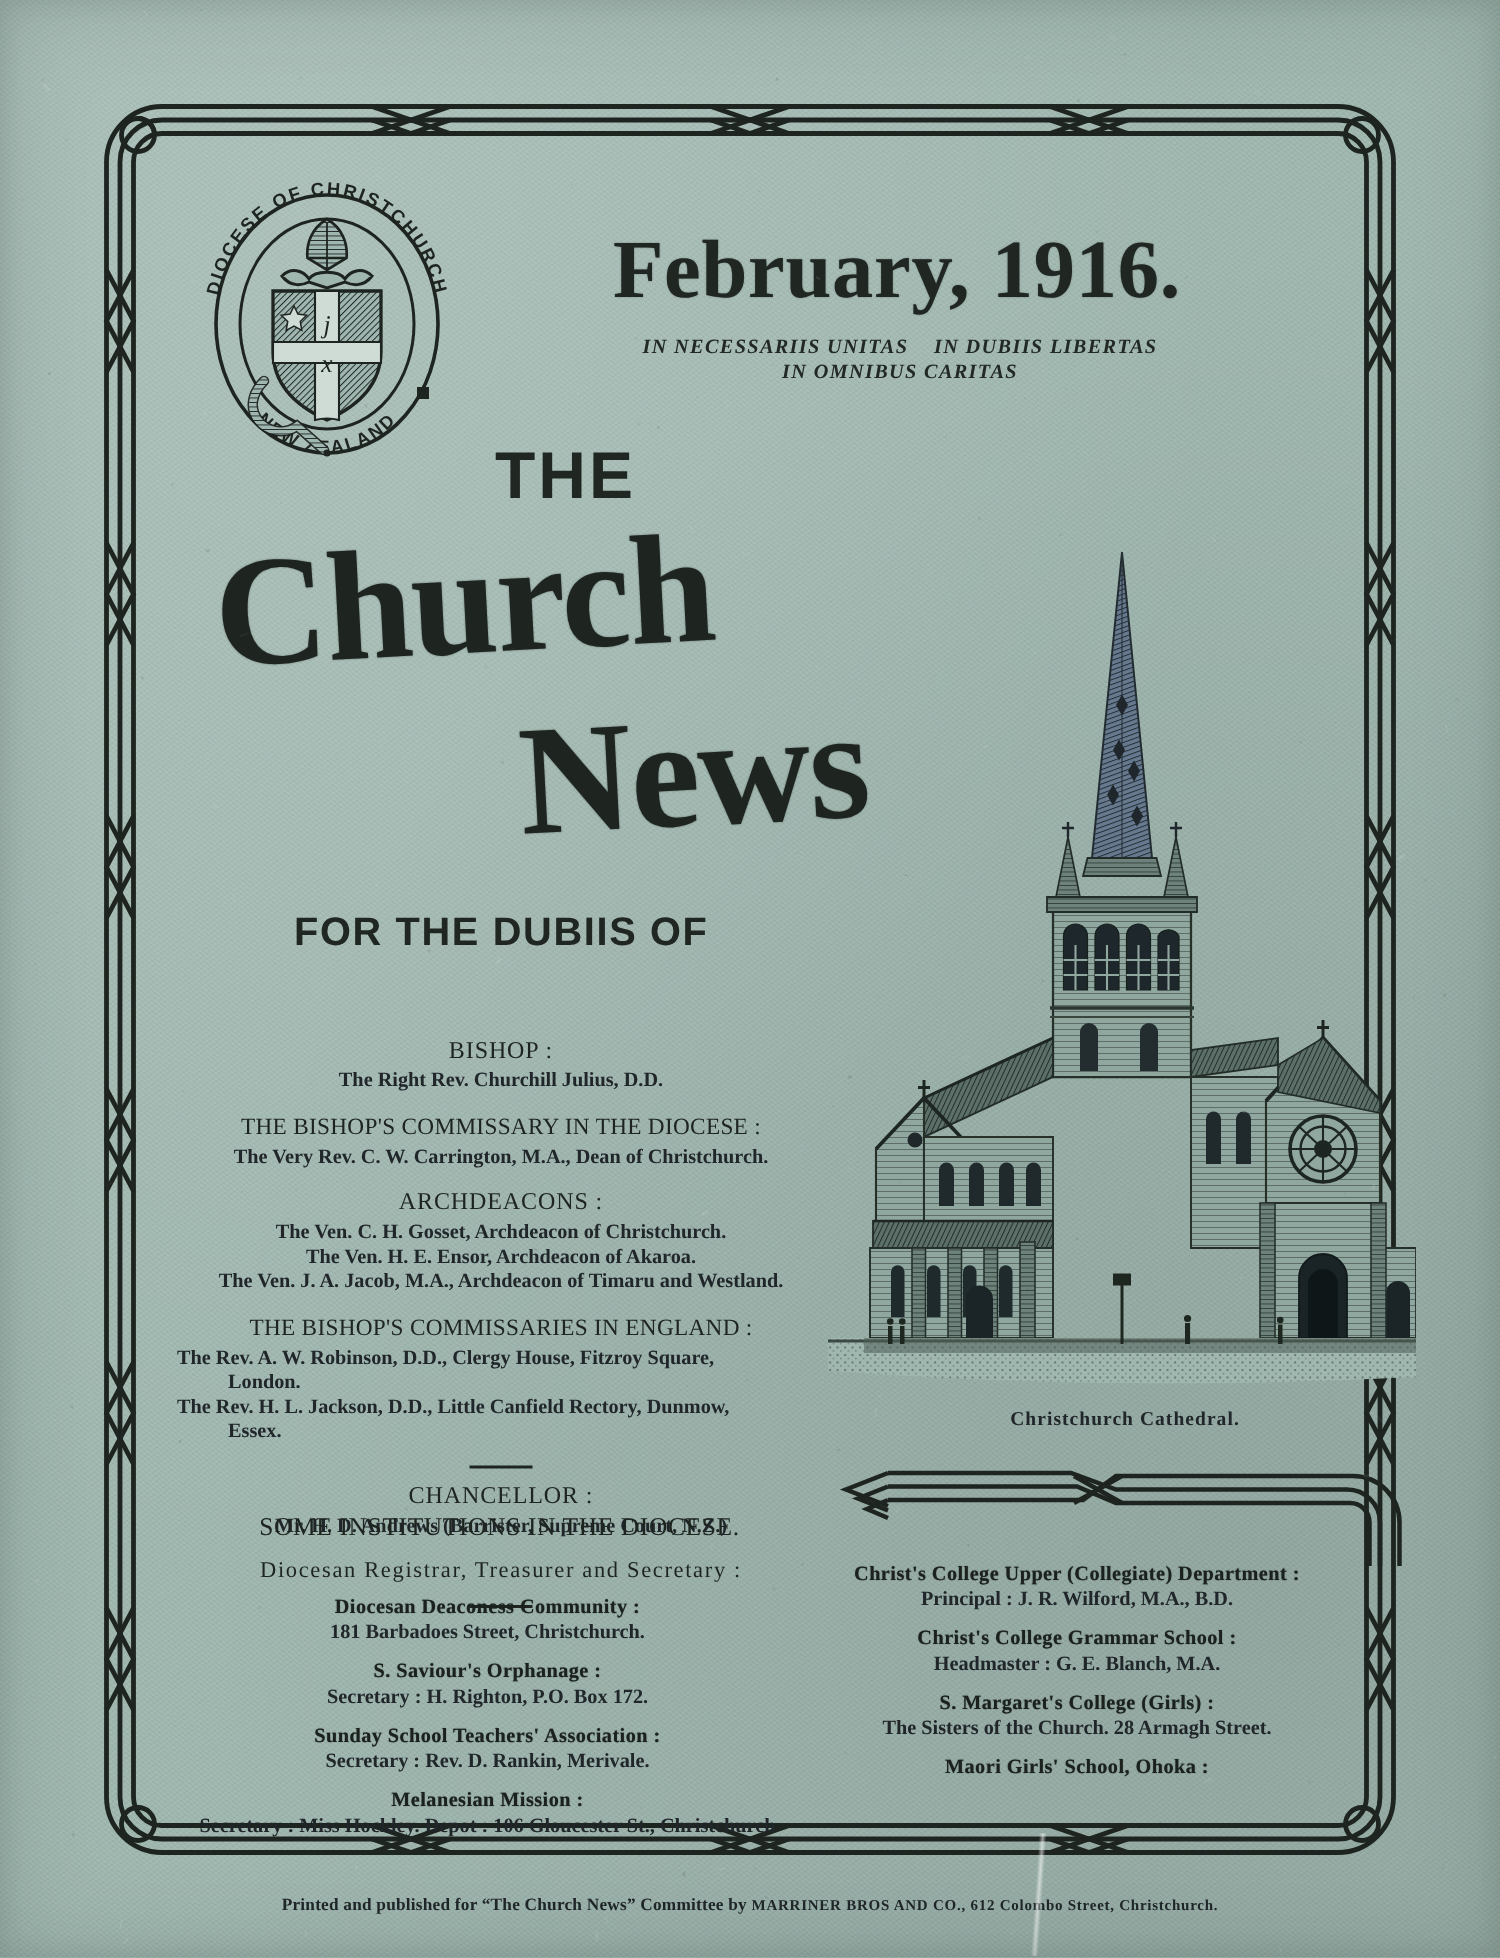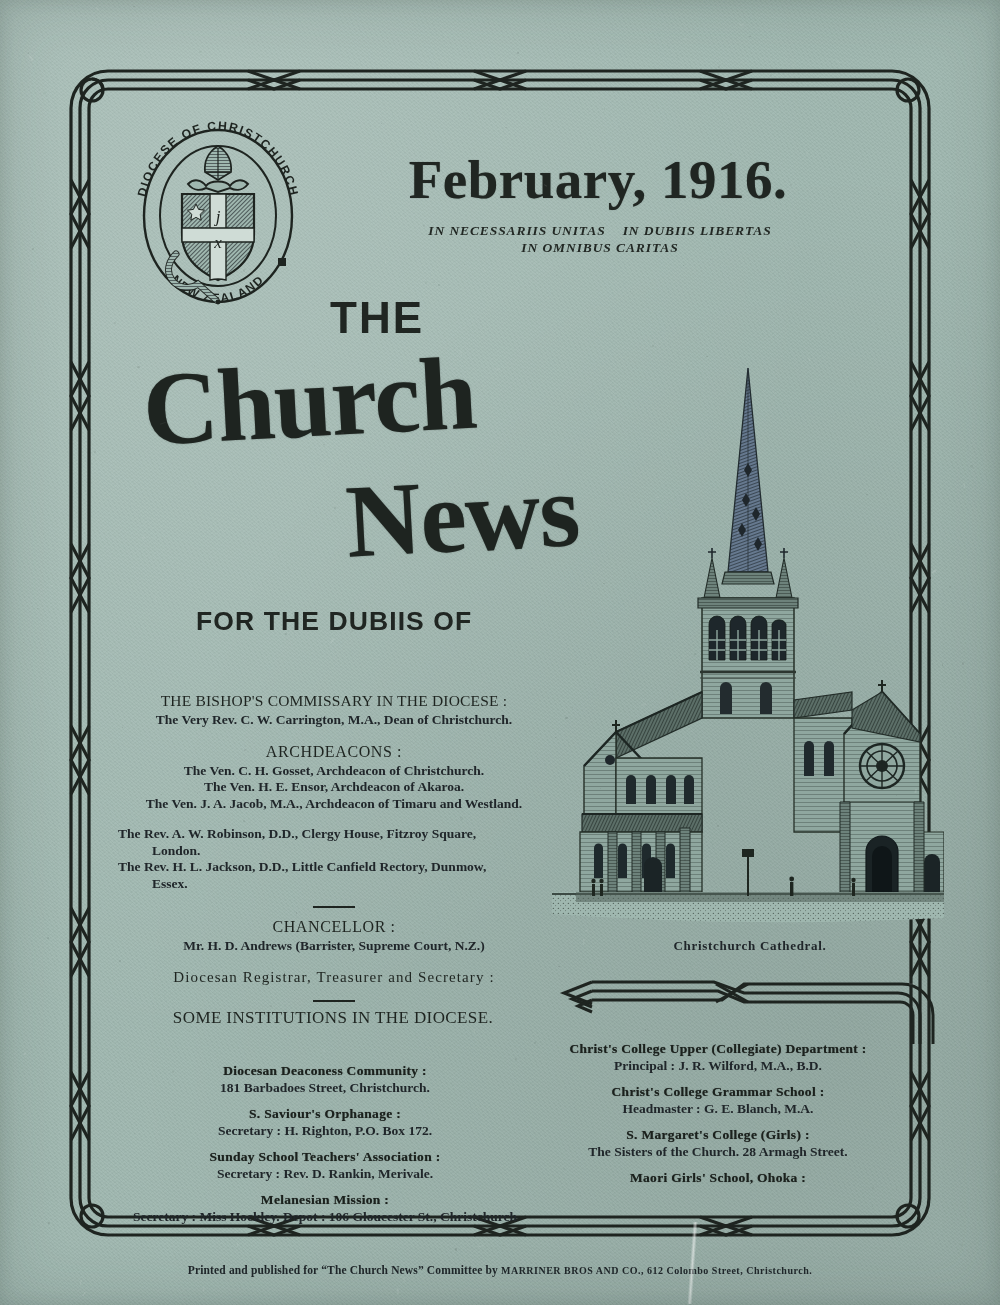--- a/index.html
+++ b/index.html
@@ -298,34 +298,39 @@
   <div class="the-word">THE</div>
   <div class="title-line title-church">Church</div>
   <div class="title-line title-news">News</div>
 
   <div class="for-diocese">
     <div>FOR THE DUBIIS OF</div>
   </div>
 
   <div class="officials">
 
+    <div class="off-group">
+      <p class="off-head">BISHOP :</p>
+      <p class="off-line">The Right Rev. Churchill Julius, D.D.</p>
+    </div>
 
     <div class="off-group">
       <p class="off-head wide">THE BISHOP'S COMMISSARY IN THE DIOCESE :</p>
       <p class="off-line">The Very Rev. C. W. Carrington, M.A., Dean of Christchurch.</p>
     </div>
 
     <div class="off-group">
       <p class="off-head">ARCHDEACONS :</p>
       <p class="off-line">The Ven. C. H. Gosset, Archdeacon of Christchurch.</p>
       <p class="off-line">The Ven. H. E. Ensor, Archdeacon of Akaroa.</p>
       <p class="off-line">The Ven. J. A. Jacob, M.A., Archdeacon of Timaru and Westland.</p>
     </div>
 
     <div class="off-group">
+      <p class="off-head wide">THE BISHOP'S COMMISSARIES IN ENGLAND :</p>
       <p class="off-line l">The Rev. A. W. Robinson, D.D., Clergy House, Fitzroy Square,</p>
       <p class="off-line l">
           <span class="ind">London.</span>
         </p>
       <p class="off-line l">The Rev. H. L. Jackson, D.D., Little Canfield Rectory, Dunmow,</p>
       <p class="off-line l">
           <span class="ind">Essex.</span>
         </p>
     </div>
 

